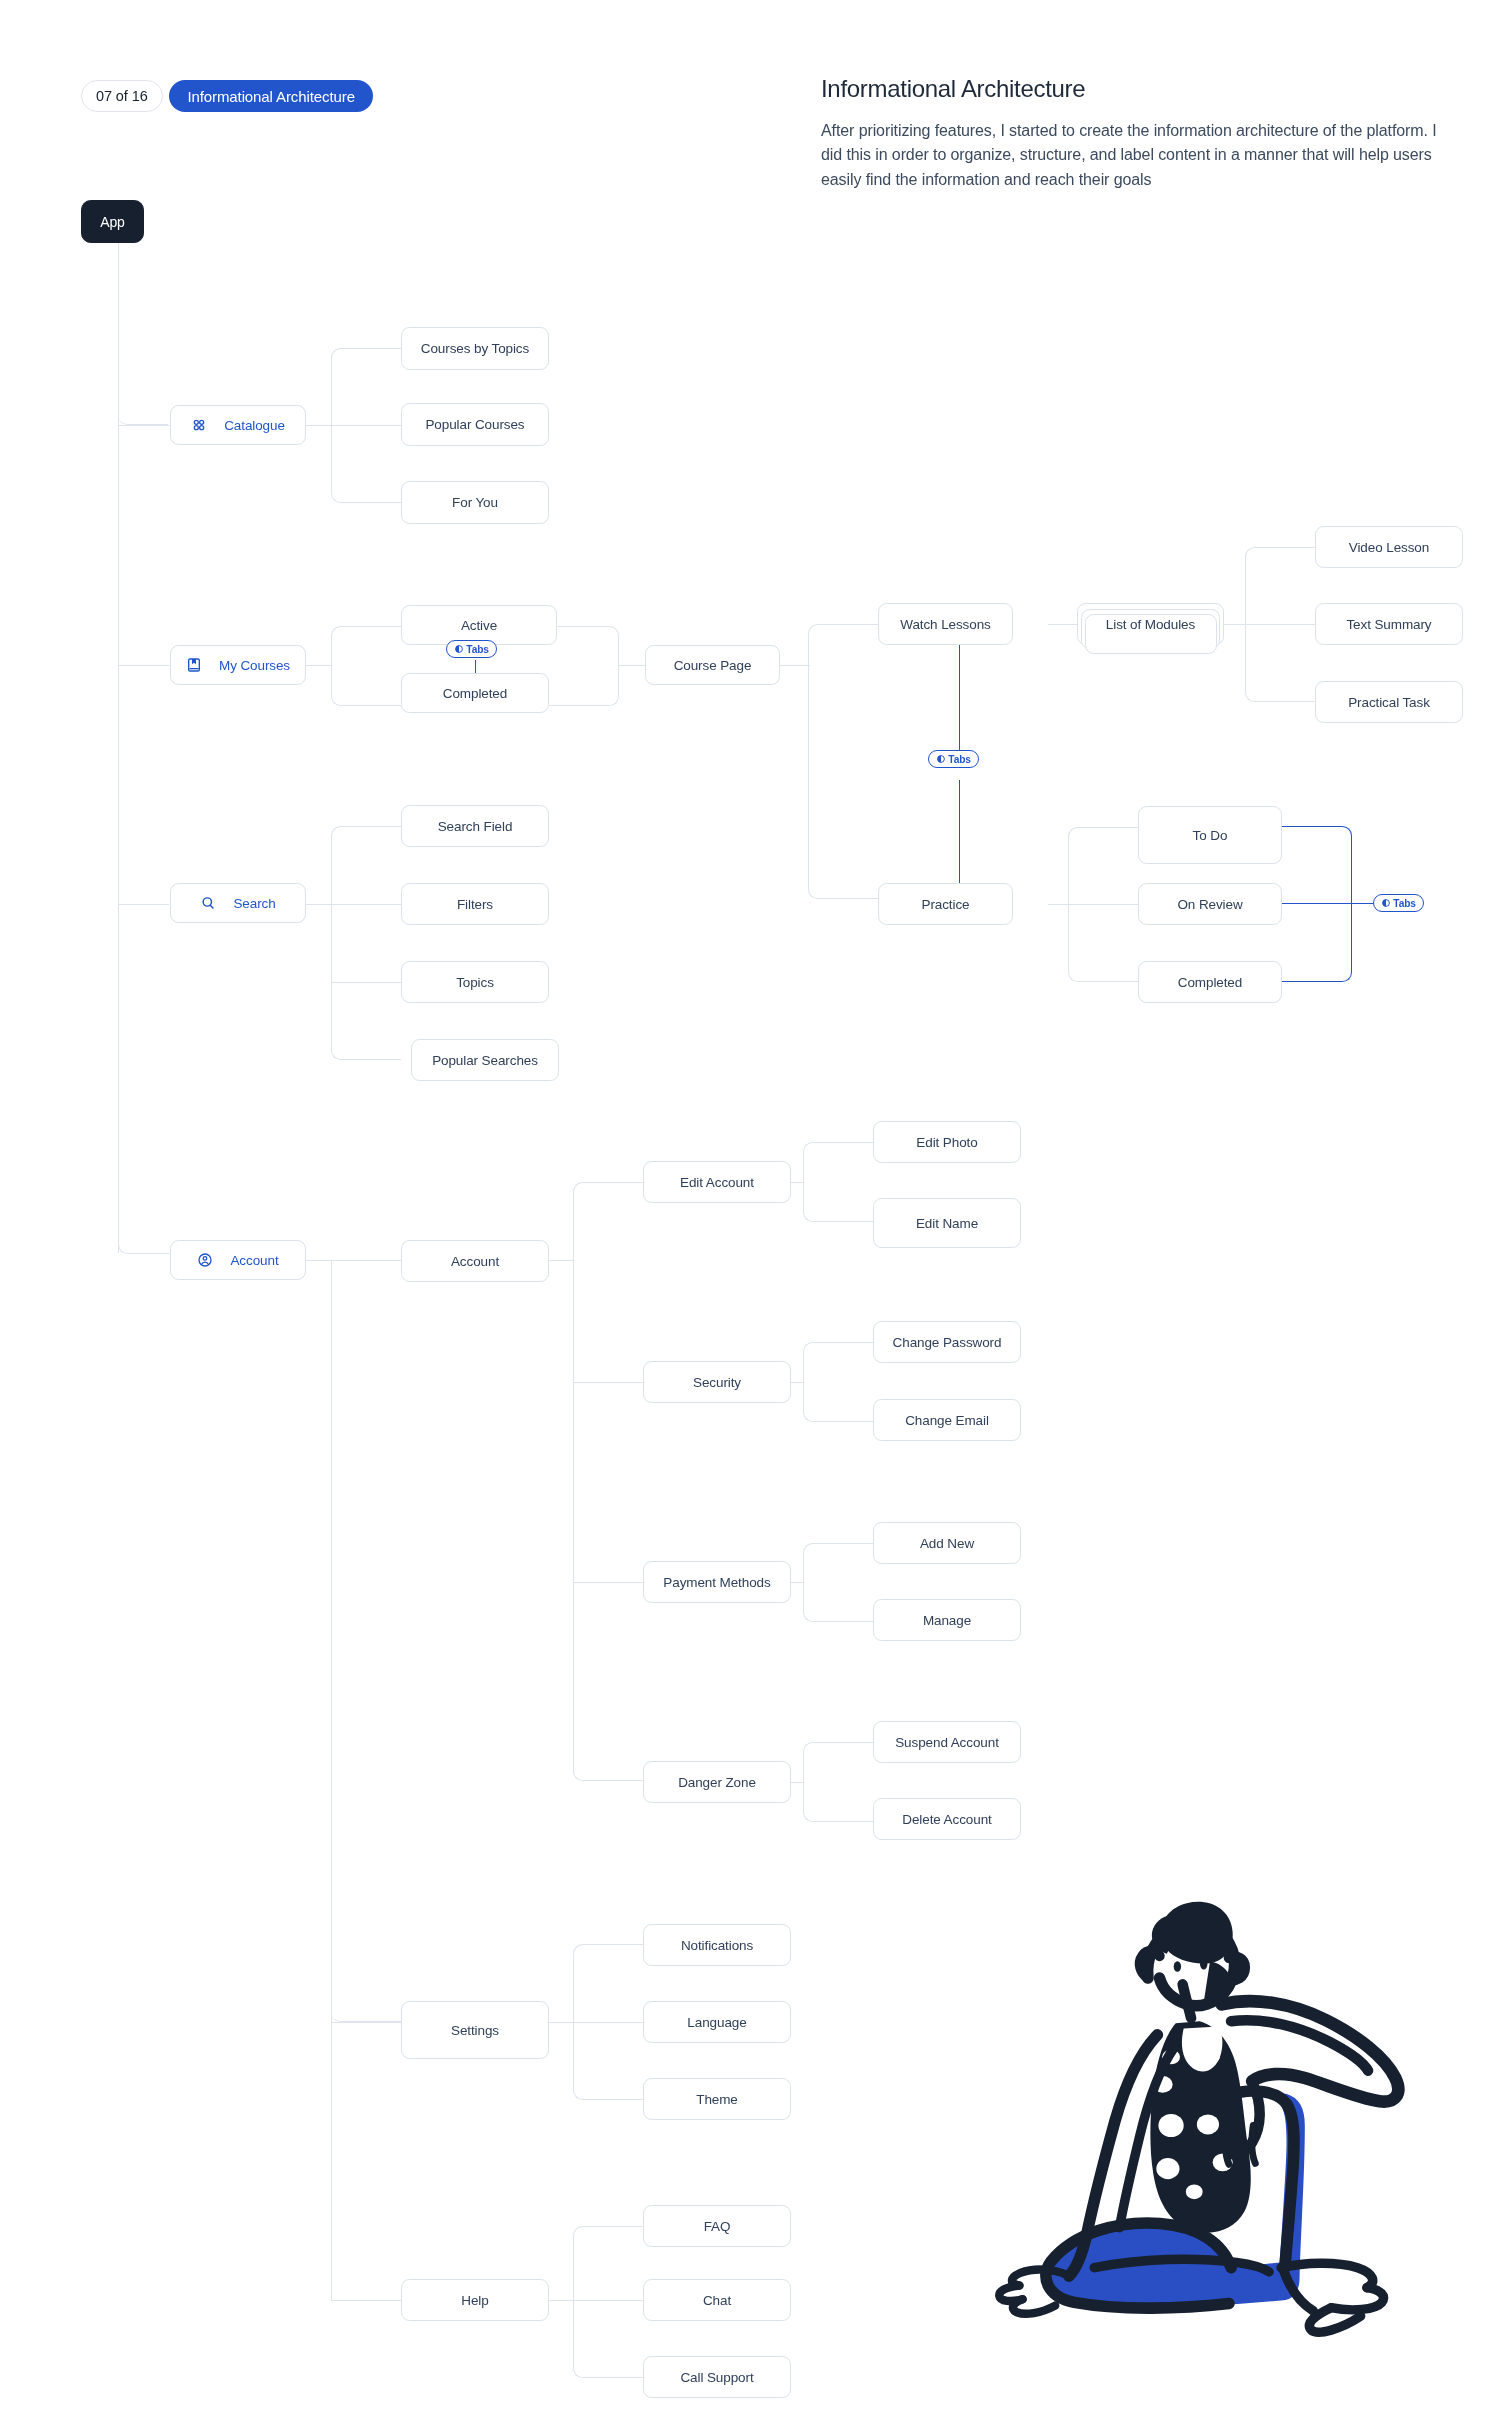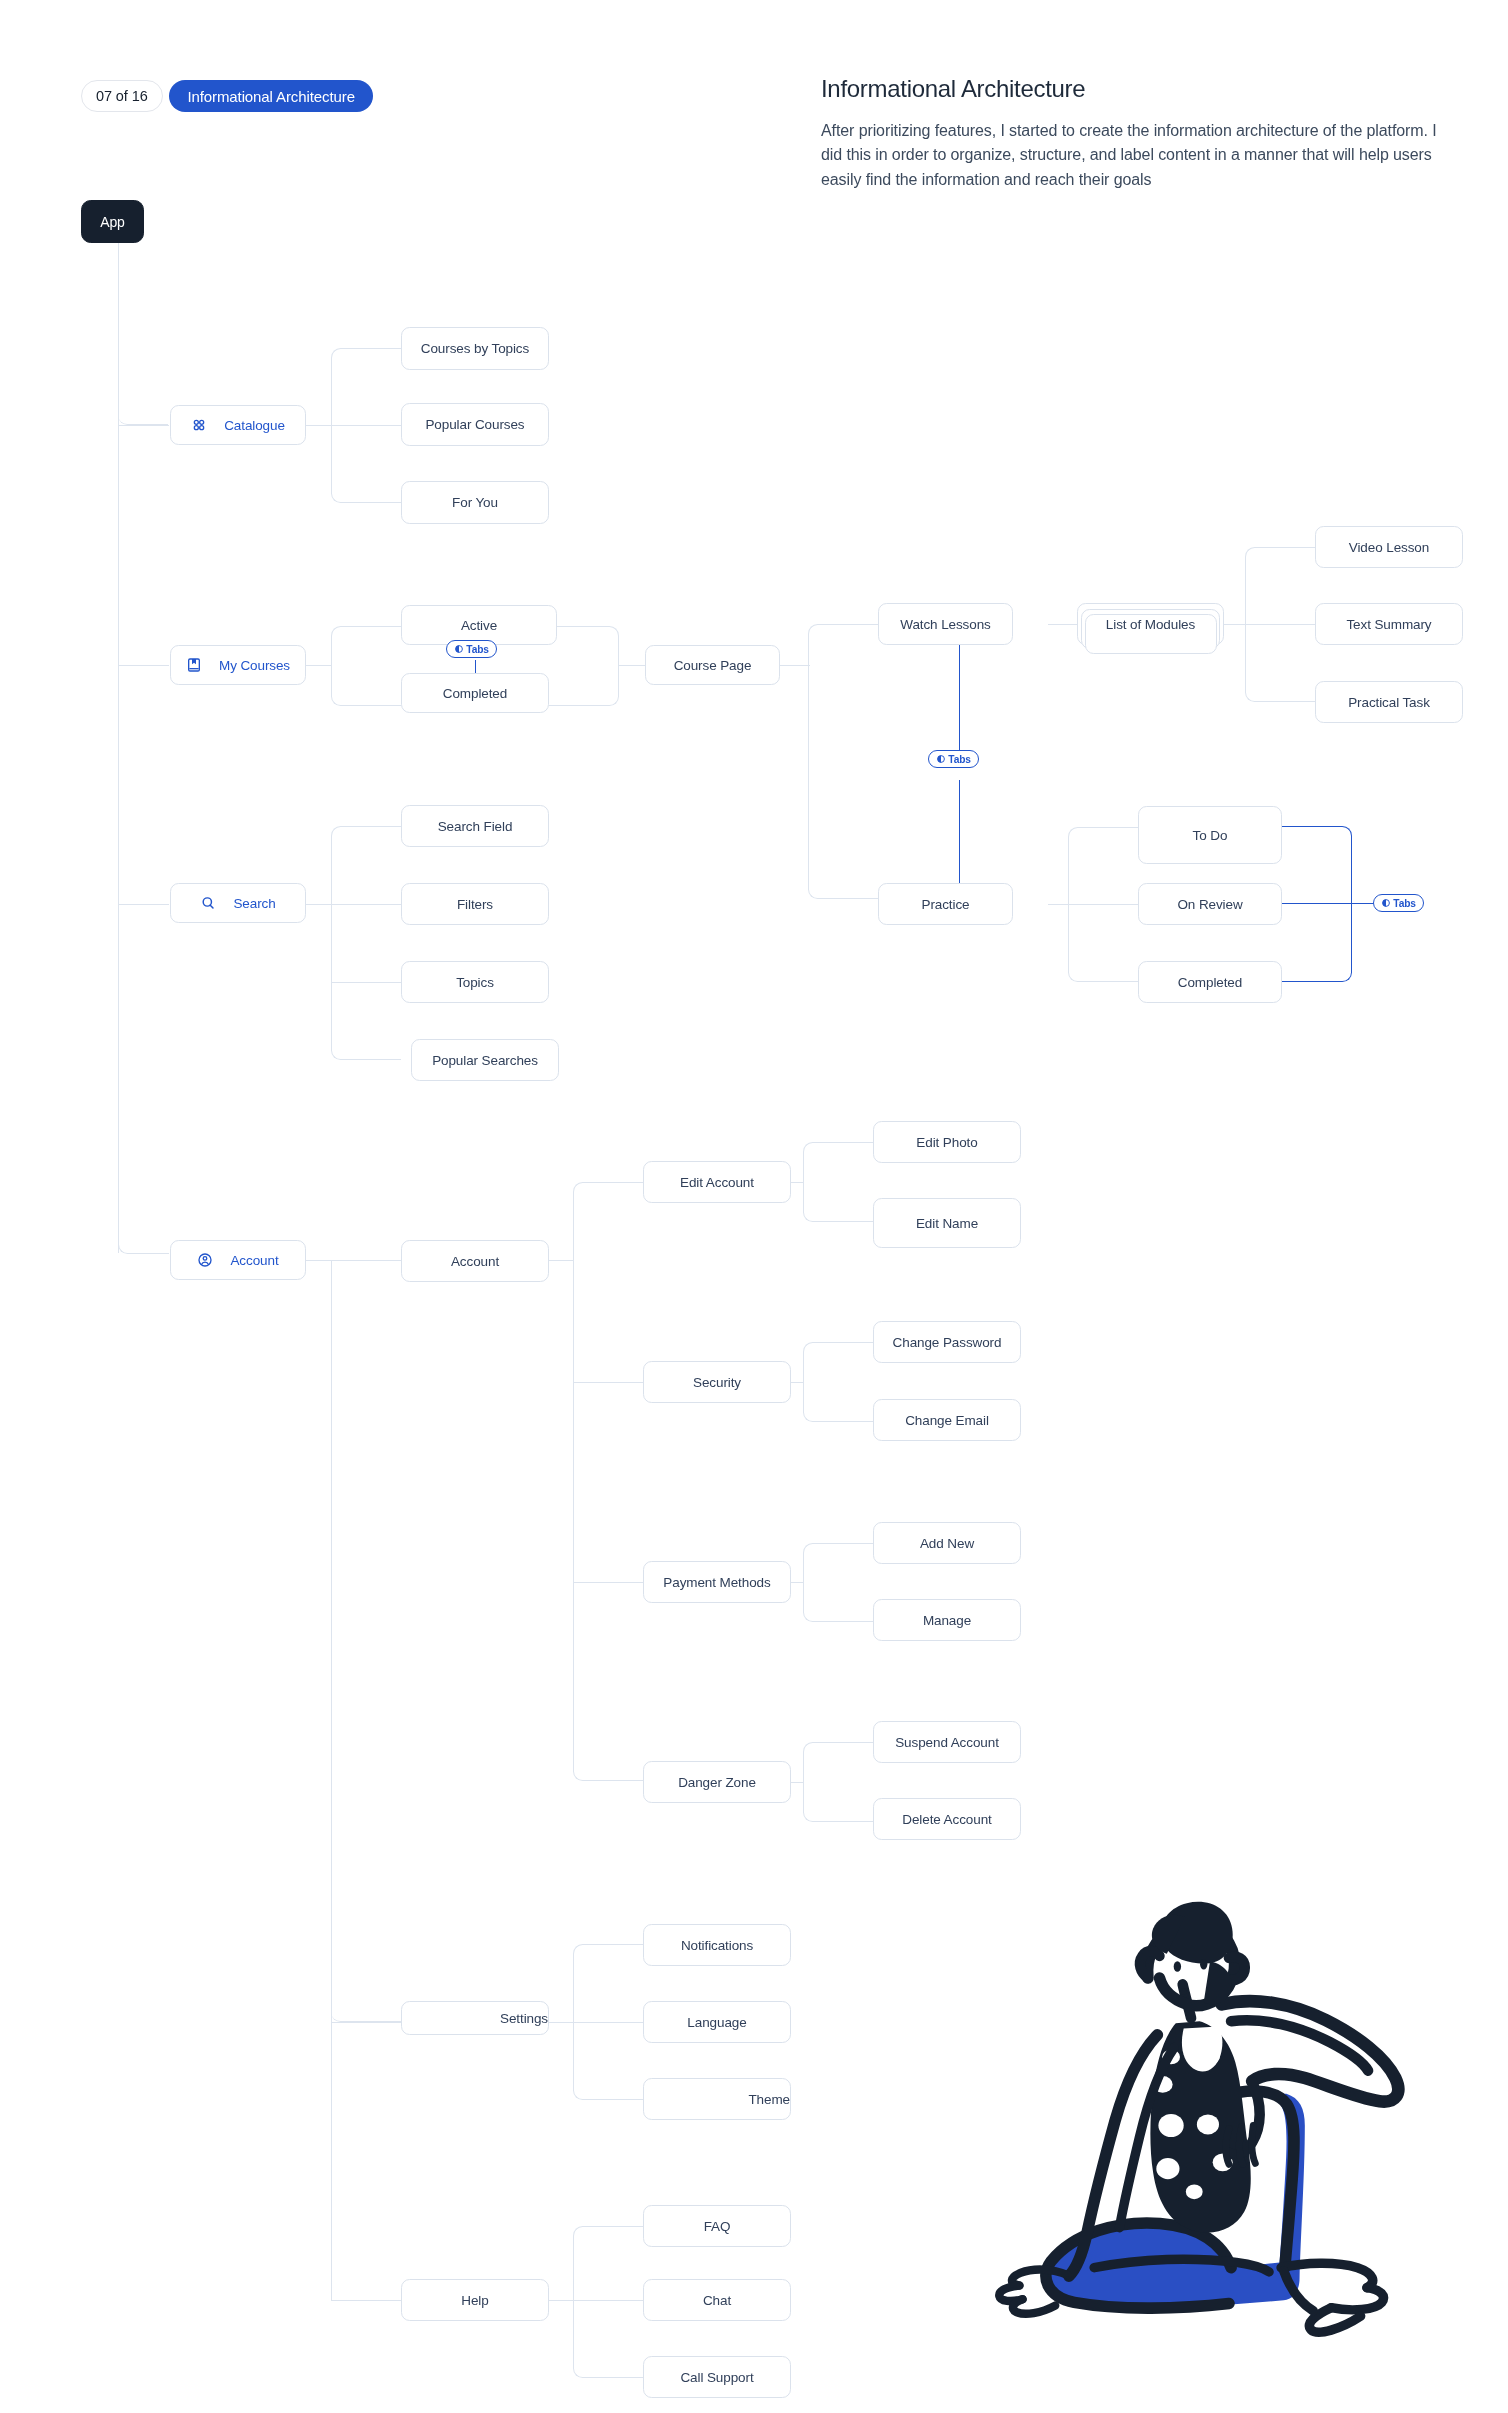--- a/index.html
+++ b/index.html
@@ -351,30 +351,30 @@
   <div class="node" style="left:643px; top:1761px; width:148px; height:42px;">
     <span>Danger Zone</span>
     </div>
   <div class="node" style="left:873px; top:1721px; width:148px; height:42px;">
     <span>Suspend Account</span>
     </div>
   <div class="node" style="left:873px; top:1798px; width:148px; height:42px;">
     <span>Delete Account</span>
     </div>
 
-  <div class="node" style="left:401px; top:2001px; width:148px; height:34px;justify-content:flex-end;">
+  <div class="node" style="left:401px; top:2001px; width:148px; height:58px;">
     <span>Settings</span>
     </div>
   <div class="node" style="left:643px; top:1924px; width:148px; height:42px;">
     <span>Notifications</span>
     </div>
   <div class="node" style="left:643px; top:2001px; width:148px; height:42px;">
     <span>Language</span>
     </div>
-  <div class="node" style="left:643px; top:2078px; width:148px; height:42px;justify-content:flex-end;">
+  <div class="node" style="left:643px; top:2078px; width:148px; height:42px;">
     <span>Theme</span>
     </div>
 
   <div class="node" style="left:401px; top:2279px; width:148px; height:42px;">
     <span>Help</span>
     </div>
   <div class="node" style="left:643px; top:2205px; width:148px; height:42px;">
     <span>FAQ</span>
     </div>
   <div class="node" style="left:643px; top:2279px; width:148px; height:42px;">

